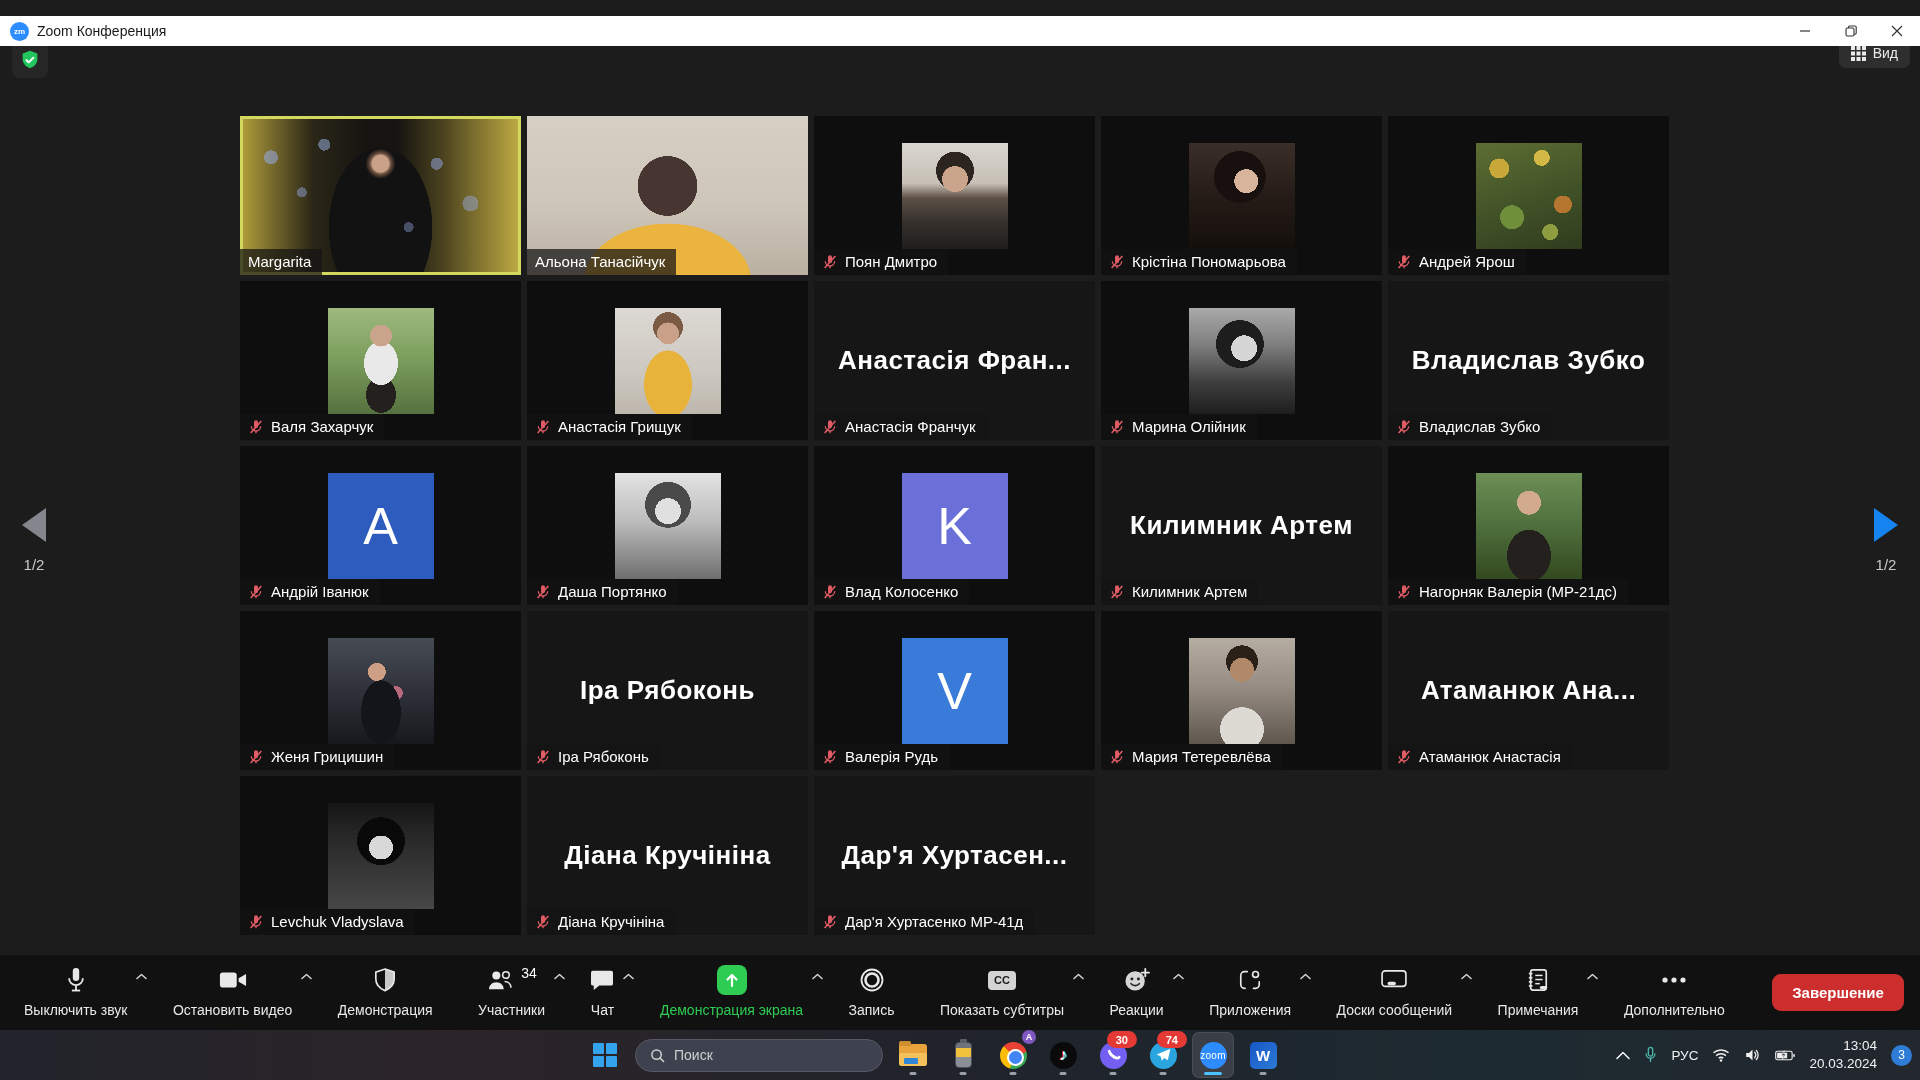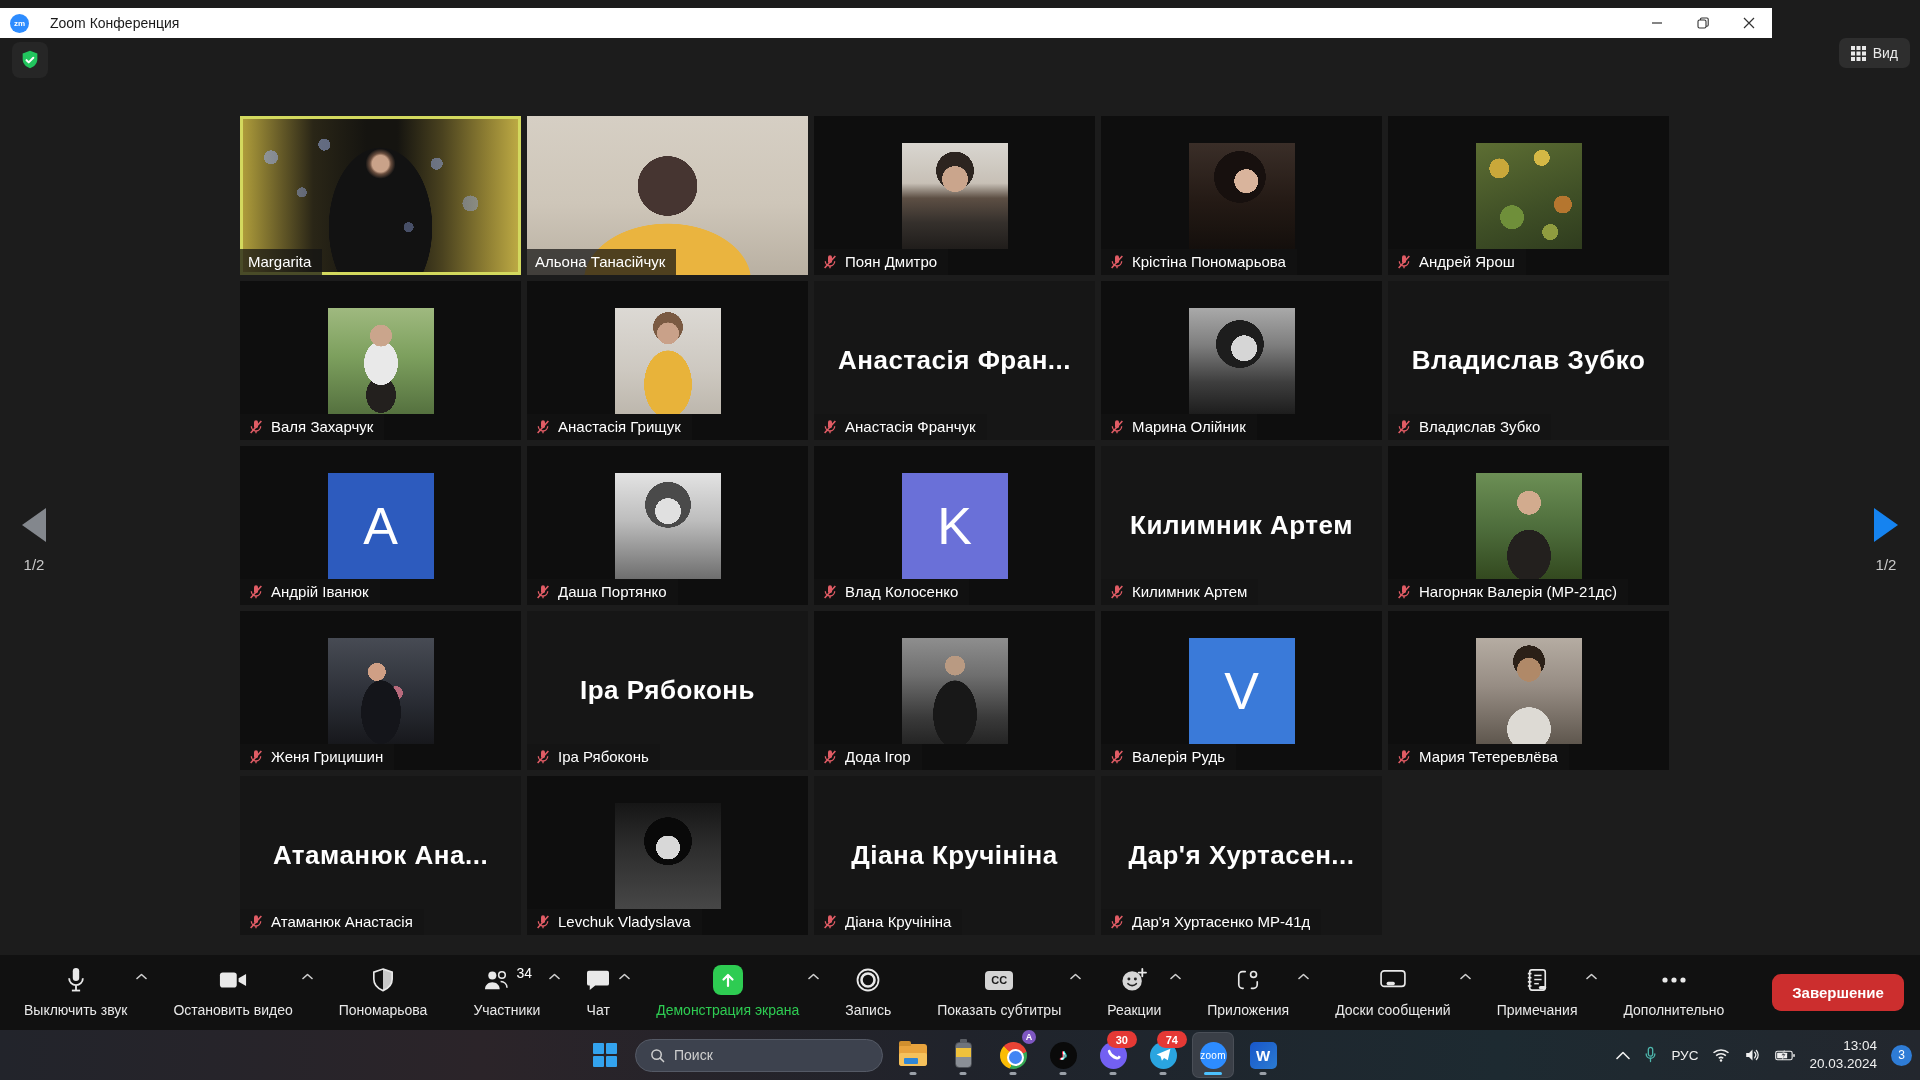--- a/index.html
+++ b/index.html
@@ -1,21 +1,21 @@
 <!DOCTYPE html>
 <html><head>
 <meta charset="utf-8">
 <style>
   * { margin:0; padding:0; box-sizing:border-box; }
   html,body { width:1920px; height:1080px; overflow:hidden; background:#1c1c1c;
     font-family:"Liberation Sans","DejaVu Sans",sans-serif; }
 
   
-  .titlebar { position:absolute; left:0; top:8px; width:1772px; height:30px; background:#ffffff;
-    display:flex; align-items:center; z-index:50;gap:13px; }
+  .titlebar { position:absolute; left:0; top:16px; width:1920px; height:30px; background:#ffffff;
+    display:flex; align-items:center; z-index:50; }
   .zm-badge { width:19px; height:19px; border-radius:50%; background:#2d8cff; color:#fff;
     font-size:8px; font-weight:bold; display:flex; align-items:center; justify-content:center; margin:0 8px 0 10px; }
   .win-title { font-size:14px; color:#1a1a1a; }
   .win-controls { margin-left:auto; display:flex; height:100%; }
   .win-btn { width:46px; height:100%; display:flex; align-items:center; justify-content:center; color:#333; }
 
   
   .stage { position:absolute; left:0; top:30px; width:1920px; height:925px; background:#1c1c1c; }
 
   .shield-btn { position:absolute; left:12px; top:12px; width:36px; height:36px; background:#262626;
@@ -458,34 +458,20 @@
               <rect x="9" y="2" width="6" height="12" rx="3" fill="#e05c65"></rect>
               <path d="M5 11a7 7 0 0 0 14 0" fill="none" stroke="#e05c65" stroke-width="2"></path>
               <line x1="12" y1="18" x2="12" y2="21.5" stroke="#e05c65" stroke-width="2"></line>
               <line x1="4" y1="21" x2="20" y2="3" stroke="#e05c65" stroke-width="2.4"></line>
             </svg>
           </span>
           <span class="nm">Іра Рябоконь</span>
         </div>
       </div>
       <div class="tile">
-        <div class="photo p-doda"></div>
-        <div class="namebar">
-          <span class="muted-ic">
-            <svg width="16" height="16" viewBox="0 0 24 24">
-              <rect x="9" y="2" width="6" height="12" rx="3" fill="#e05c65"></rect>
-              <path d="M5 11a7 7 0 0 0 14 0" fill="none" stroke="#e05c65" stroke-width="2"></path>
-              <line x1="12" y1="18" x2="12" y2="21.5" stroke="#e05c65" stroke-width="2"></line>
-              <line x1="4" y1="21" x2="20" y2="3" stroke="#e05c65" stroke-width="2.4"></line>
-            </svg>
-          </span>
-          <span class="nm">Дода Ігор</span>
-        </div>
-      </div>
-      <div class="tile">
         <div class="avatar" style="background: rgb(58, 122, 217);">
           <span>V</span>
         </div>
         <div class="namebar">
           <span class="muted-ic">
             <svg width="16" height="16" viewBox="0 0 24 24">
               <rect x="9" y="2" width="6" height="12" rx="3" fill="#e05c65"></rect>
               <path d="M5 11a7 7 0 0 0 14 0" fill="none" stroke="#e05c65" stroke-width="2"></path>
               <line x1="12" y1="18" x2="12" y2="21.5" stroke="#e05c65" stroke-width="2"></line>
               <line x1="4" y1="21" x2="20" y2="3" stroke="#e05c65" stroke-width="2.4"></line>
@@ -607,21 +593,21 @@
       </span>
       <div class="tb-label">Остановить видео</div>
     </div>
     <div class="tb-item">
       <div class="tb-icon">
         <svg width="22" height="24" viewBox="0 0 24 26">
           <path d="M12 1l10 3.5V12c0 6-4.2 10.4-10 12.6C6.2 22.4 2 18 2 12V4.5z" fill="none" stroke="#e9e9e9" stroke-width="1.8"></path>
           <path d="M12 1l10 3.5V12c0 6-4.2 10.4-10 12.6z" fill="#e9e9e9" opacity="0.85"></path>
         </svg>
       </div>
-      <div class="tb-label">Пономарьова</div>
+      <div class="tb-label">Демонстрация</div>
     </div>
     <div class="tb-item">
       <div class="tb-icon">
         <svg width="28" height="22" viewBox="0 0 30 24">
           <circle cx="11" cy="7" r="4.4" fill="#e9e9e9"></circle>
           <path d="M3 22c0-4.5 3.6-7.5 8-7.5s8 3 8 7.5z" fill="#e9e9e9"></path>
           <circle cx="21.5" cy="6.5" r="3.6" fill="none" stroke="#e9e9e9" stroke-width="1.7"></circle>
           <path d="M20 13.7c3.9.2 7 2.9 7 6.8" fill="none" stroke="#e9e9e9" stroke-width="1.7"></path>
         </svg>
         <span class="tb-badge">34</span>

